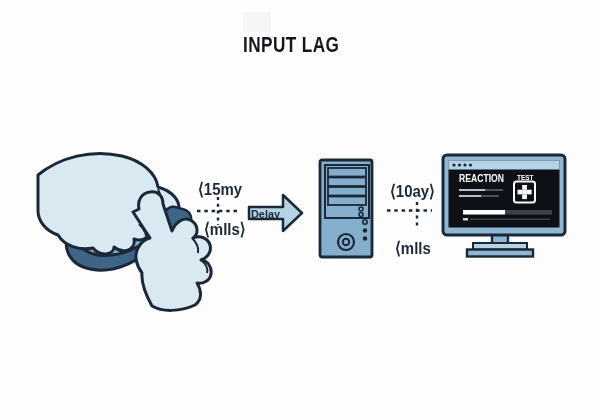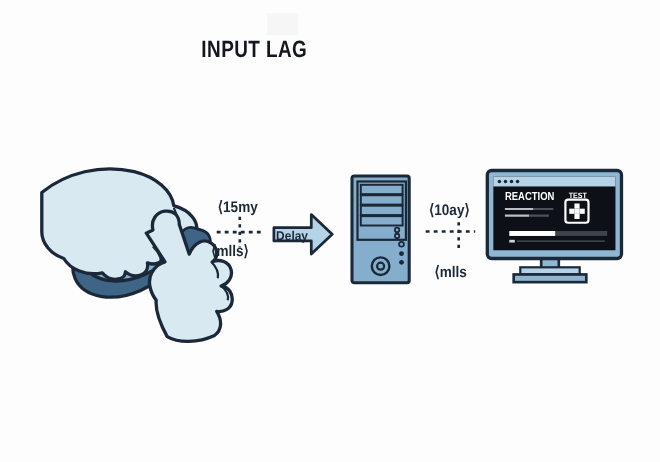--- a/index.html
+++ b/index.html
@@ -3,27 +3,27 @@
 <meta charset="utf-8">
 <style>
   html,body{margin:0;padding:0;}
   body{
     width:600px;height:420px;position:relative;overflow:hidden;
     background:#fdfdfd;
     font-family:"Liberation Sans", sans-serif;
   }
   .abs{position:absolute;}
   .smudge{background:#f6f6f6;}
-  .title-wrap{left:171px;top:33px;width:180px;text-align:left;}
+  .title-wrap{left:171px;top:33px;width:180px;text-align:right;}
   .title{
     display:inline-block;transform:scaleX(0.80);transform-origin:center;
     font-size:21.5px;font-weight:bold;color:#14181d;letter-spacing:0.5px;white-space:nowrap;
   }
   .ann-label{
-    font-size:14px;font-weight:bold;color:#1b2838;white-space:nowrap;line-height:1;
+    font-size:17px;font-weight:bold;color:#1b2838;white-space:nowrap;line-height:1;
   }
   .cond{display:inline-block;transform:scaleX(0.88);transform-origin:left center;}
   svg text{font-family:"Liberation Sans", sans-serif;}
 </style>
 </head>
 <body>
 
 <div class="abs smudge" style="left:243px;top:12px;width:28px;height:20px;"></div>
 
 <div class="abs title-wrap">
@@ -81,21 +81,21 @@
   </g>
 </svg>
 
 <div class="abs ann-label" style="left:198px;top:181px;">
   <span class="cond">⟨15my</span>
 </div>
 <svg class="abs" style="left:195px;top:195px;" width="50" height="36" viewBox="0 0 50 36">
   <line x1="2" y1="16" x2="44" y2="16" stroke="#1b2838" stroke-width="2.4" stroke-dasharray="3.5 3.8"></line>
   <line x1="23" y1="2" x2="23" y2="30" stroke="#1b2838" stroke-width="2.4" stroke-dasharray="3 3.8"></line>
 </svg>
-<div class="abs ann-label" style="left:192px;top:221px;">
+<div class="abs ann-label" style="left:204px;top:221px;">
   <span class="cond">⟨mlls⟩</span>
 </div>
 
 <svg class="abs" style="left:246px;top:190px;" width="60" height="46" viewBox="0 0 60 46">
   <path d="M3,17 L37,17 L37,5 L56,23 L37,41 L37,29 L3,29 Z" fill="#b5d3e6" stroke="#1b2838" stroke-width="2.5" stroke-linejoin="round"></path>
   <text x="5" y="28" font-size="11.5" font-weight="bold" fill="#1b2838" textLength="29" lengthAdjust="spacingAndGlyphs">Delay</text>
 </svg>
 
 <svg class="abs" style="left:317px;top:156px;" width="64" height="108" viewBox="0 0 64 108">
   <rect x="3" y="4" width="52" height="97" rx="2" fill="#85aecd" stroke="#1b2838" stroke-width="2.8"></rect>

